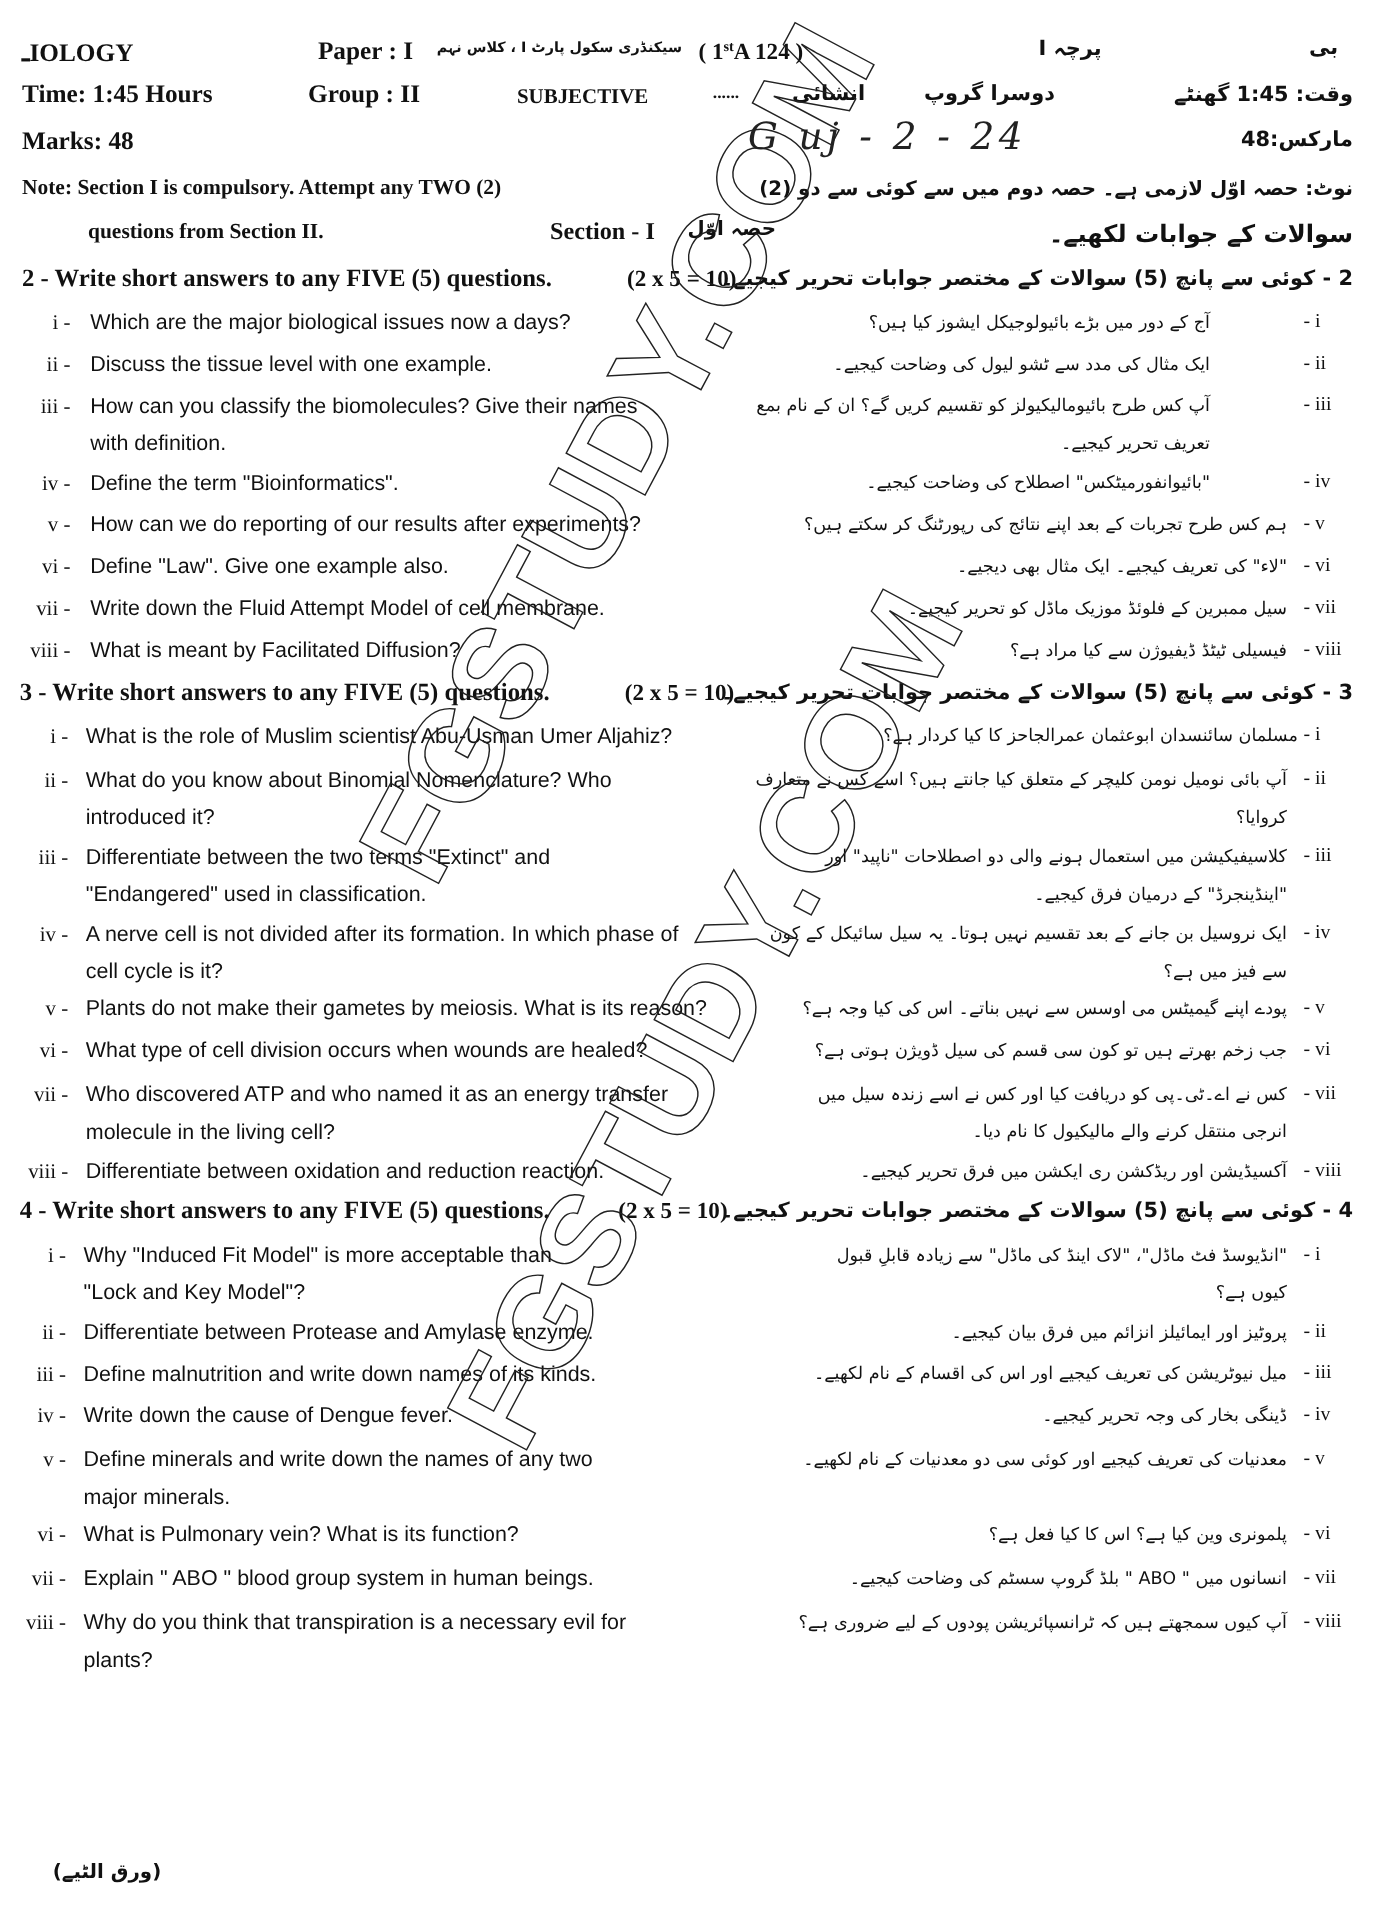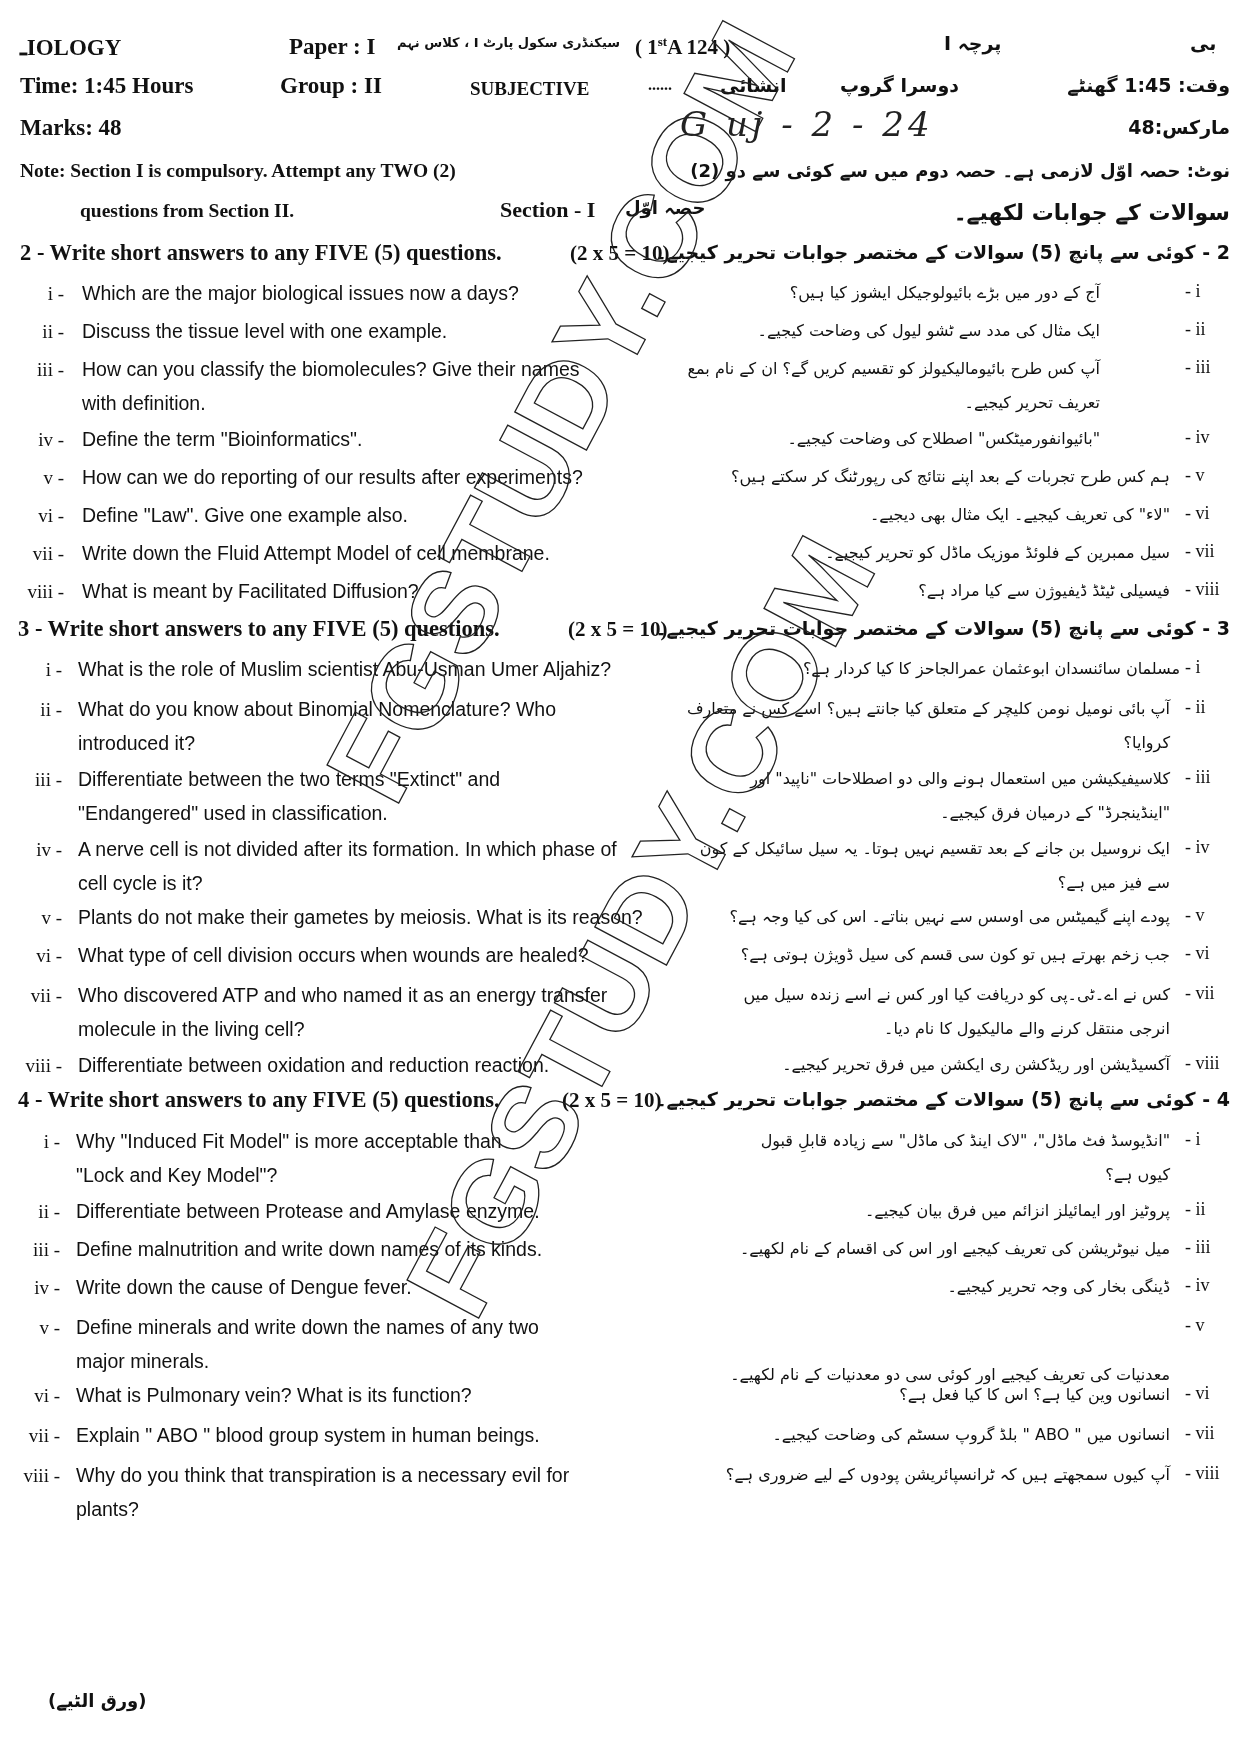--- a/index.html
+++ b/index.html
@@ -166,26 +166,26 @@
   <div class="abs utext urdu" style="left:700px; top:1232px; width:470px;">میل نیوٹریشن کی تعریف کیجیے اور اس کی اقسام کے نام لکھیے۔</div>
   <div class="abs unum" style="left:1185px; top:1237px;">- iii</div>
 
   <div class="abs num" style="left:0px; top:1277px;">iv -</div>
   <div class="abs qtext" style="left:76px; top:1270px;">Write down the cause of Dengue fever.</div>
   <div class="abs utext urdu" style="left:700px; top:1270px; width:470px;">ڈینگی بخار کی وجہ تحریر کیجیے۔</div>
   <div class="abs unum" style="left:1185px; top:1275px;">- iv</div>
 
   <div class="abs num" style="left:0px; top:1317px;">v -</div>
   <div class="abs qtext" style="left:76px; top:1310px; width:490px;">Define minerals and write down the names of any two major minerals.</div>
-  <div class="abs utext urdu" style="left:700px; top:1310px; width:470px;margin-top:48px;">معدنیات کی تعریف کیجیے اور کوئی سی دو معدنیات کے نام لکھیے۔</div>
+  <div class="abs utext urdu" style="left:700px; top:1310px; width:470px;">معدنیات کی تعریف کیجیے اور کوئی سی دو معدنیات کے نام لکھیے۔</div>
   <div class="abs unum" style="left:1185px; top:1315px;">- v</div>
 
   <div class="abs num" style="left:0px; top:1385px;">vi -</div>
   <div class="abs qtext" style="left:76px; top:1378px;">What is Pulmonary vein? What is its function?</div>
-  <div class="abs utext urdu" style="left:700px; top:1378px; width:470px;">انسانوں وین کیا ہے؟ اس کا کیا فعل ہے؟</div>
+  <div class="abs utext urdu" style="left:700px; top:1378px; width:470px;">پلمونری وین کیا ہے؟ اس کا کیا فعل ہے؟</div>
   <div class="abs unum" style="left:1185px; top:1383px;">- vi</div>
 
   <div class="abs num" style="left:0px; top:1425px;">vii -</div>
   <div class="abs qtext" style="left:76px; top:1418px;">Explain " ABO " blood group system in human beings.</div>
   <div class="abs utext urdu" style="left:700px; top:1418px; width:470px;">انسانوں میں " ABO " بلڈ گروپ سسٹم کی وضاحت کیجیے۔</div>
   <div class="abs unum" style="left:1185px; top:1423px;">- vii</div>
 
   <div class="abs num" style="left:0px; top:1465px;">viii -</div>
   <div class="abs qtext" style="left:76px; top:1458px; width:500px;">Why do you think that transpiration is a necessary evil for plants?</div>
   <div class="abs utext urdu" style="left:700px; top:1458px; width:470px;">آپ کیوں سمجھتے ہیں کہ ٹرانسپائریشن پودوں کے لیے ضروری ہے؟</div>

